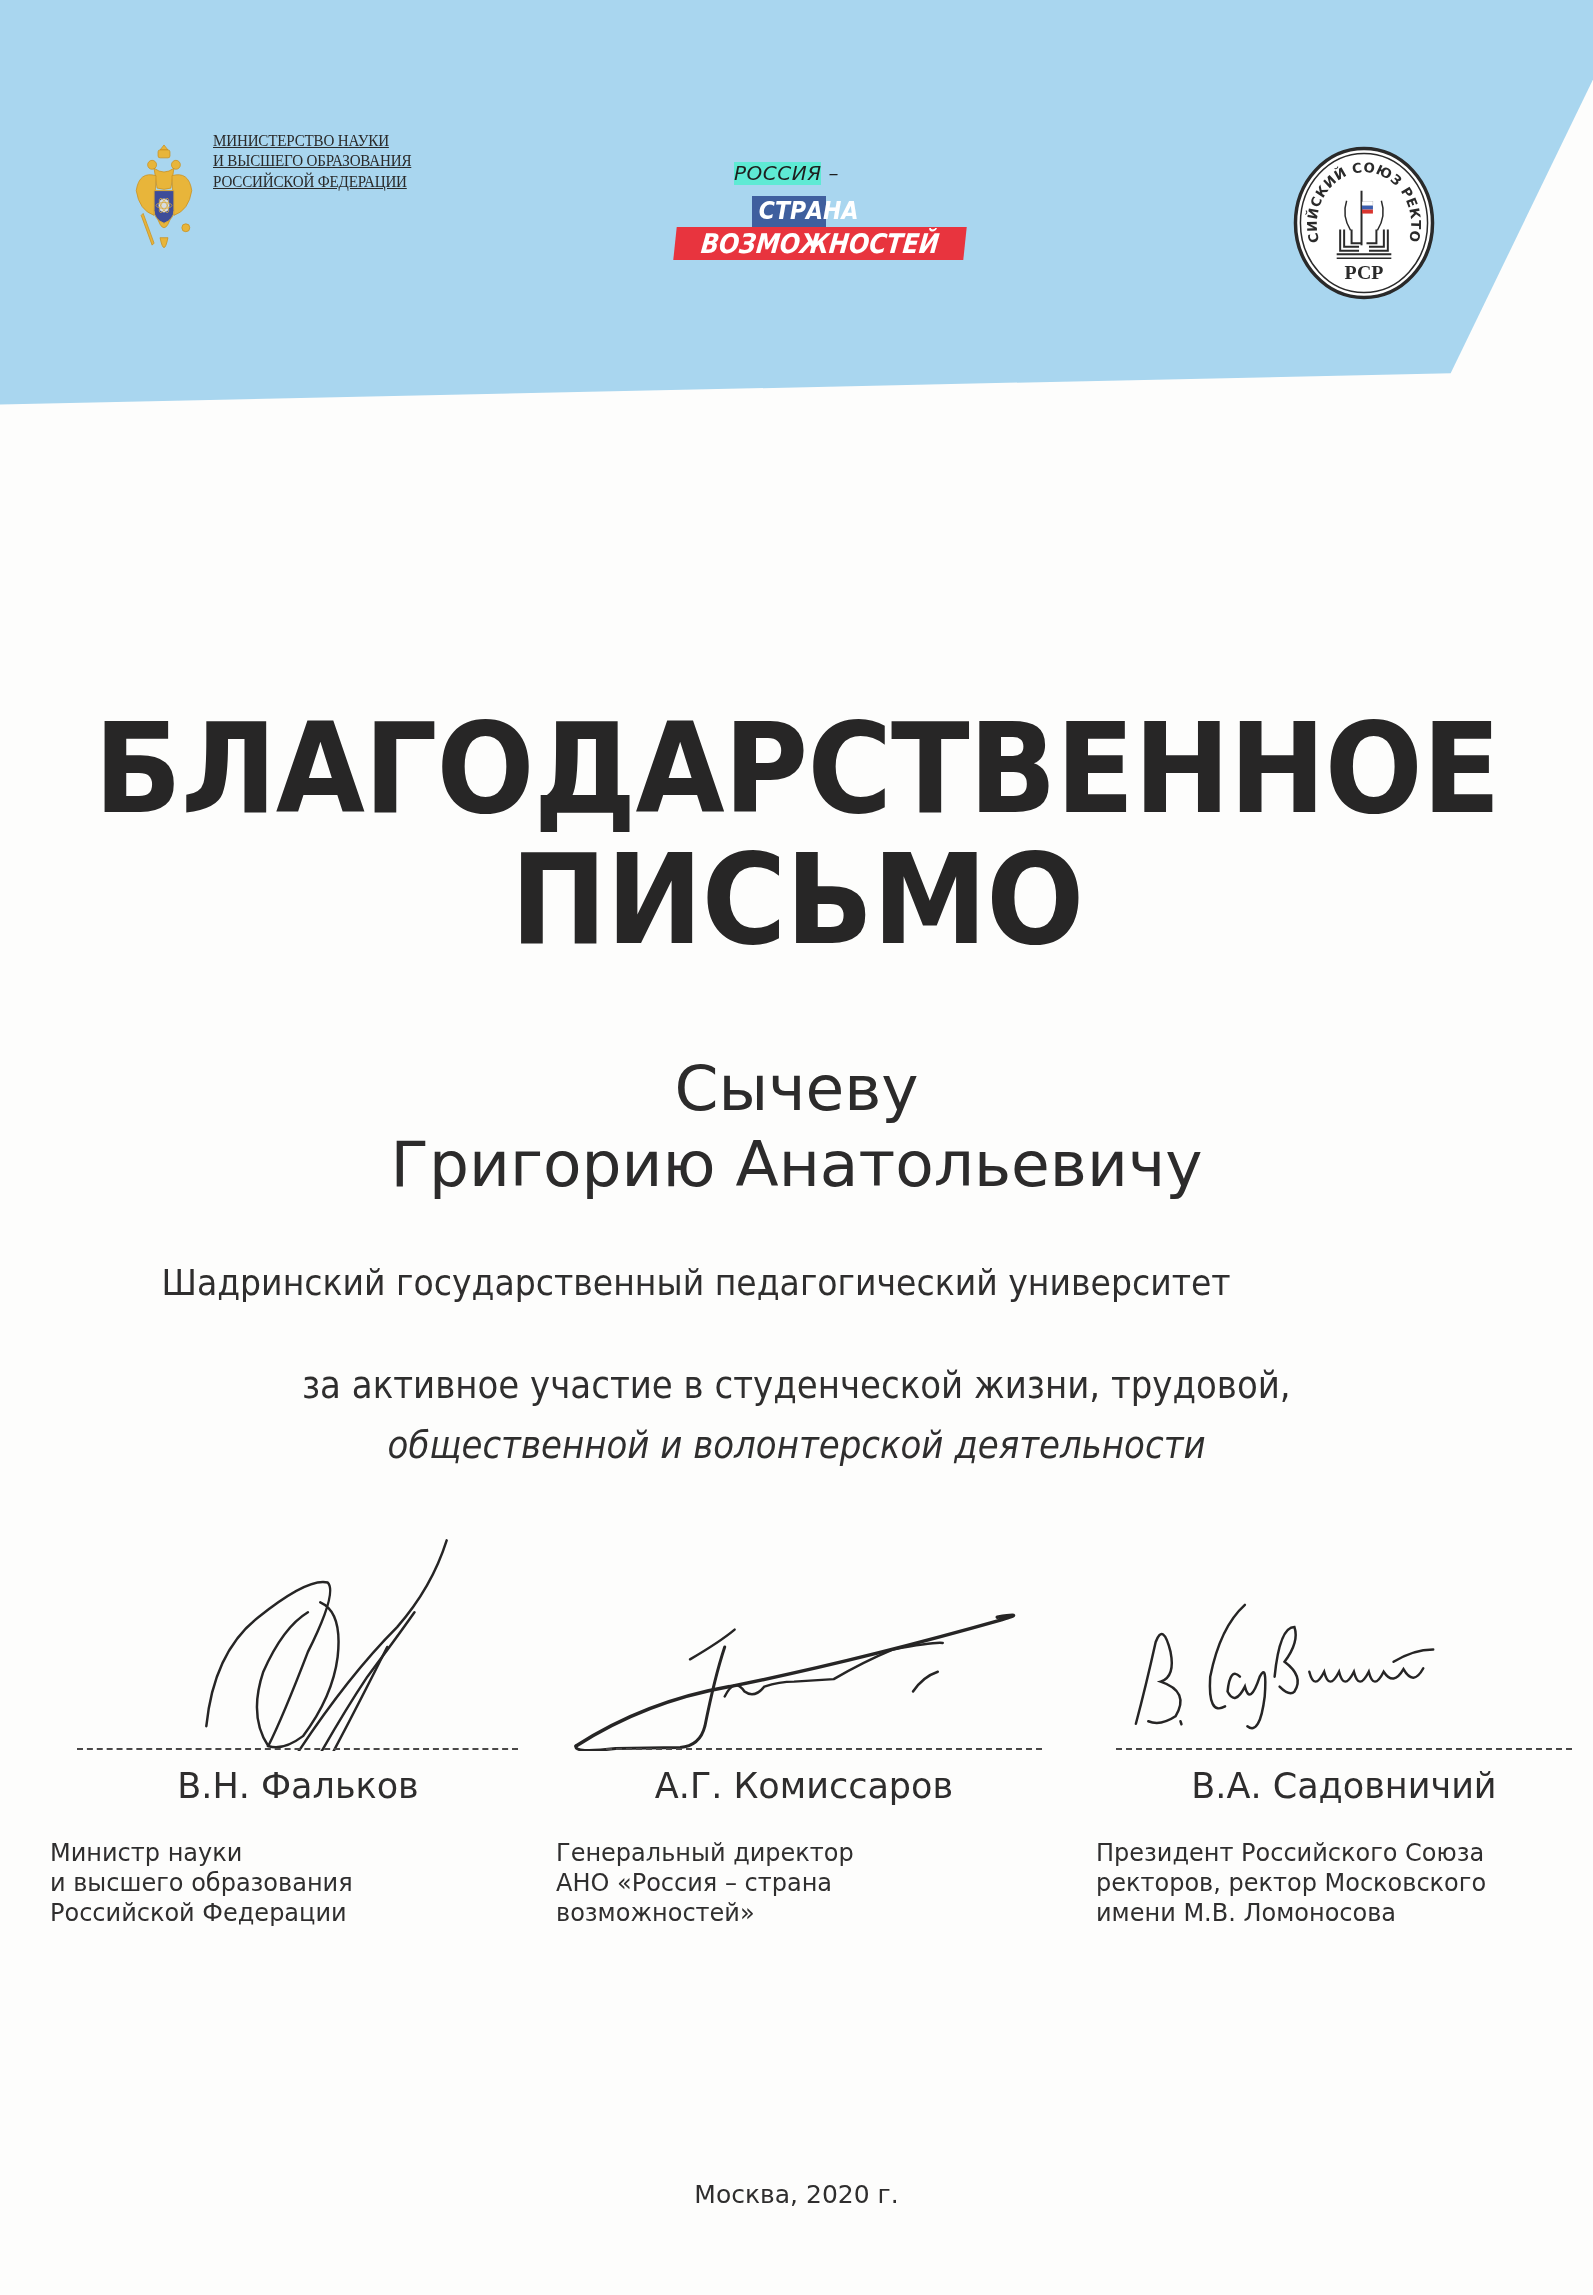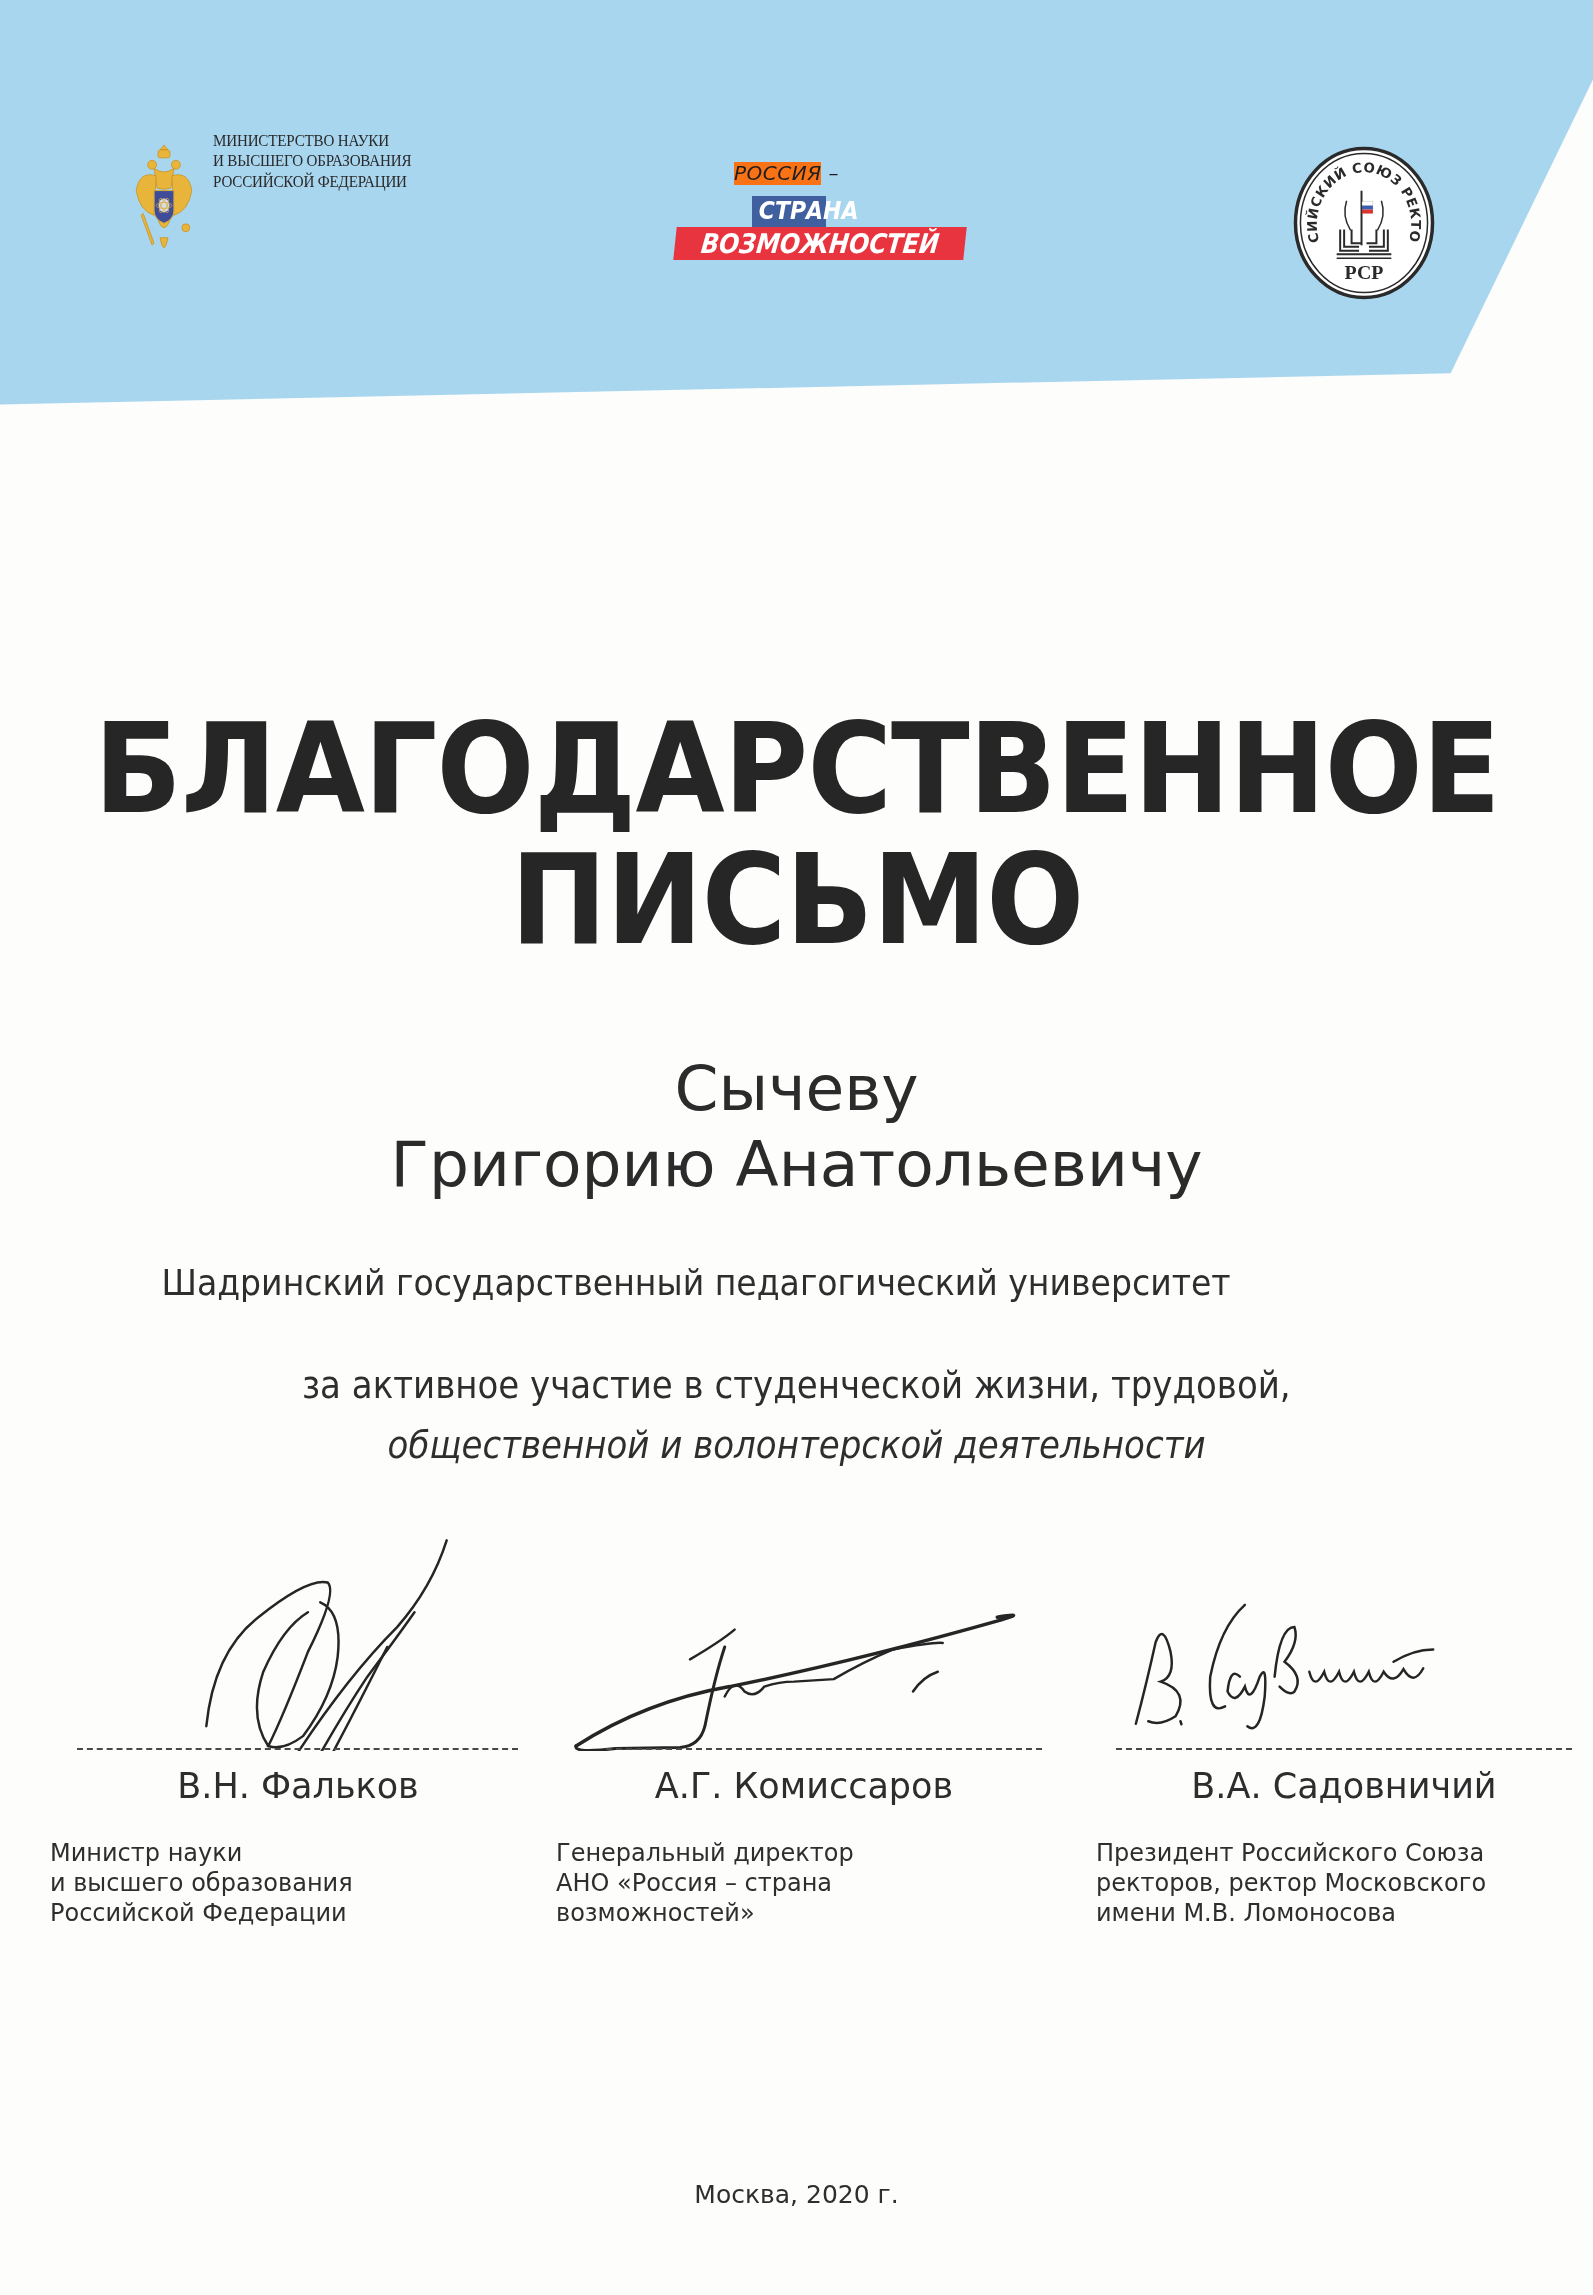--- a/index.html
+++ b/index.html
@@ -7,27 +7,27 @@
     width: 1593px; height: 2295px; position: relative; overflow: hidden;
     background: #fdfdfc;
     font-family: "DejaVu Sans", "Liberation Sans", sans-serif;
     color: #2b2a2a;
   }
   .band { position: absolute; left: 0; top: 0; width: 1593px; height: 412px; }
   .ministry { position: absolute; left: 134px; top: 141px; display: flex; align-items: center; }
   .ministry-text {
     margin-left: 79px; margin-top: -10px;
     font-family: "Liberation Serif", "DejaVu Serif", serif;
-    font-size: 16.4px; line-height: 20.3px; color: #2a2a2a; letter-spacing: -0.2px; text-transform: uppercase;
+    font-size: 16.4px; line-height: 20.3px; color: #2a2a2a; letter-spacing: -0.2px; text-transform: uppercase; text-decoration: underline;
   }
   .ministry-text div { white-space: nowrap; transform: scaleX(0.92); transform-origin: left center; }
   .emblem { position: absolute; left: 0; top: 0; width: 60px; height: 119px; }
   .rsv { position: absolute; left: 670px; top: 159px; width: 293px; height: 104px; }
   .rsv-box { position: absolute; font-family: "DejaVu Sans", sans-serif; font-style: italic; white-space: nowrap; text-align: center; }
-  .rsv-1 { left: 64px; top: 2.5px; width: 87px; height: 23px; background: #f97316; color: #1e1e1e; font-size: 20px; line-height: 23px; font-weight: normal; letter-spacing: 0.5px; }
+  .rsv-1 { left: 64px; top: 2.5px; width: 87px; height: 23px; background: #5eead4; color: #1e1e1e; font-size: 20px; line-height: 23px; font-weight: normal; letter-spacing: 0.5px; }
   .rsv-2 { left: 82px; top: 37px; width: 74px; height: 39px; background: #3f5f9e; color: #ffffff; font-size: 25px; line-height: 29px; font-weight: bold; }
   .rsv-3 { left: 5px; top: 68px; width: 290px; height: 33px; background: #e8343e; color: #ffffff; font-size: 27px; line-height: 33px; font-weight: bold; letter-spacing: 0px; transform: skewX(-6deg); }
   .rsv-3 span, .rsv-2 span { display: inline-block; transform: scaleX(0.88); }
   .seal { position: absolute; left: 1292px; top: 146px; width: 144px; height: 154px; }
   .title {
     position: absolute; left: 0; width: 1593px; text-align: center;
     font-family: "DejaVu Sans", sans-serif; font-weight: bold; color: #272626;
     font-size: 124px; line-height: 134px; letter-spacing: -1px;
   }
   .title-1 { top: 702px; }

